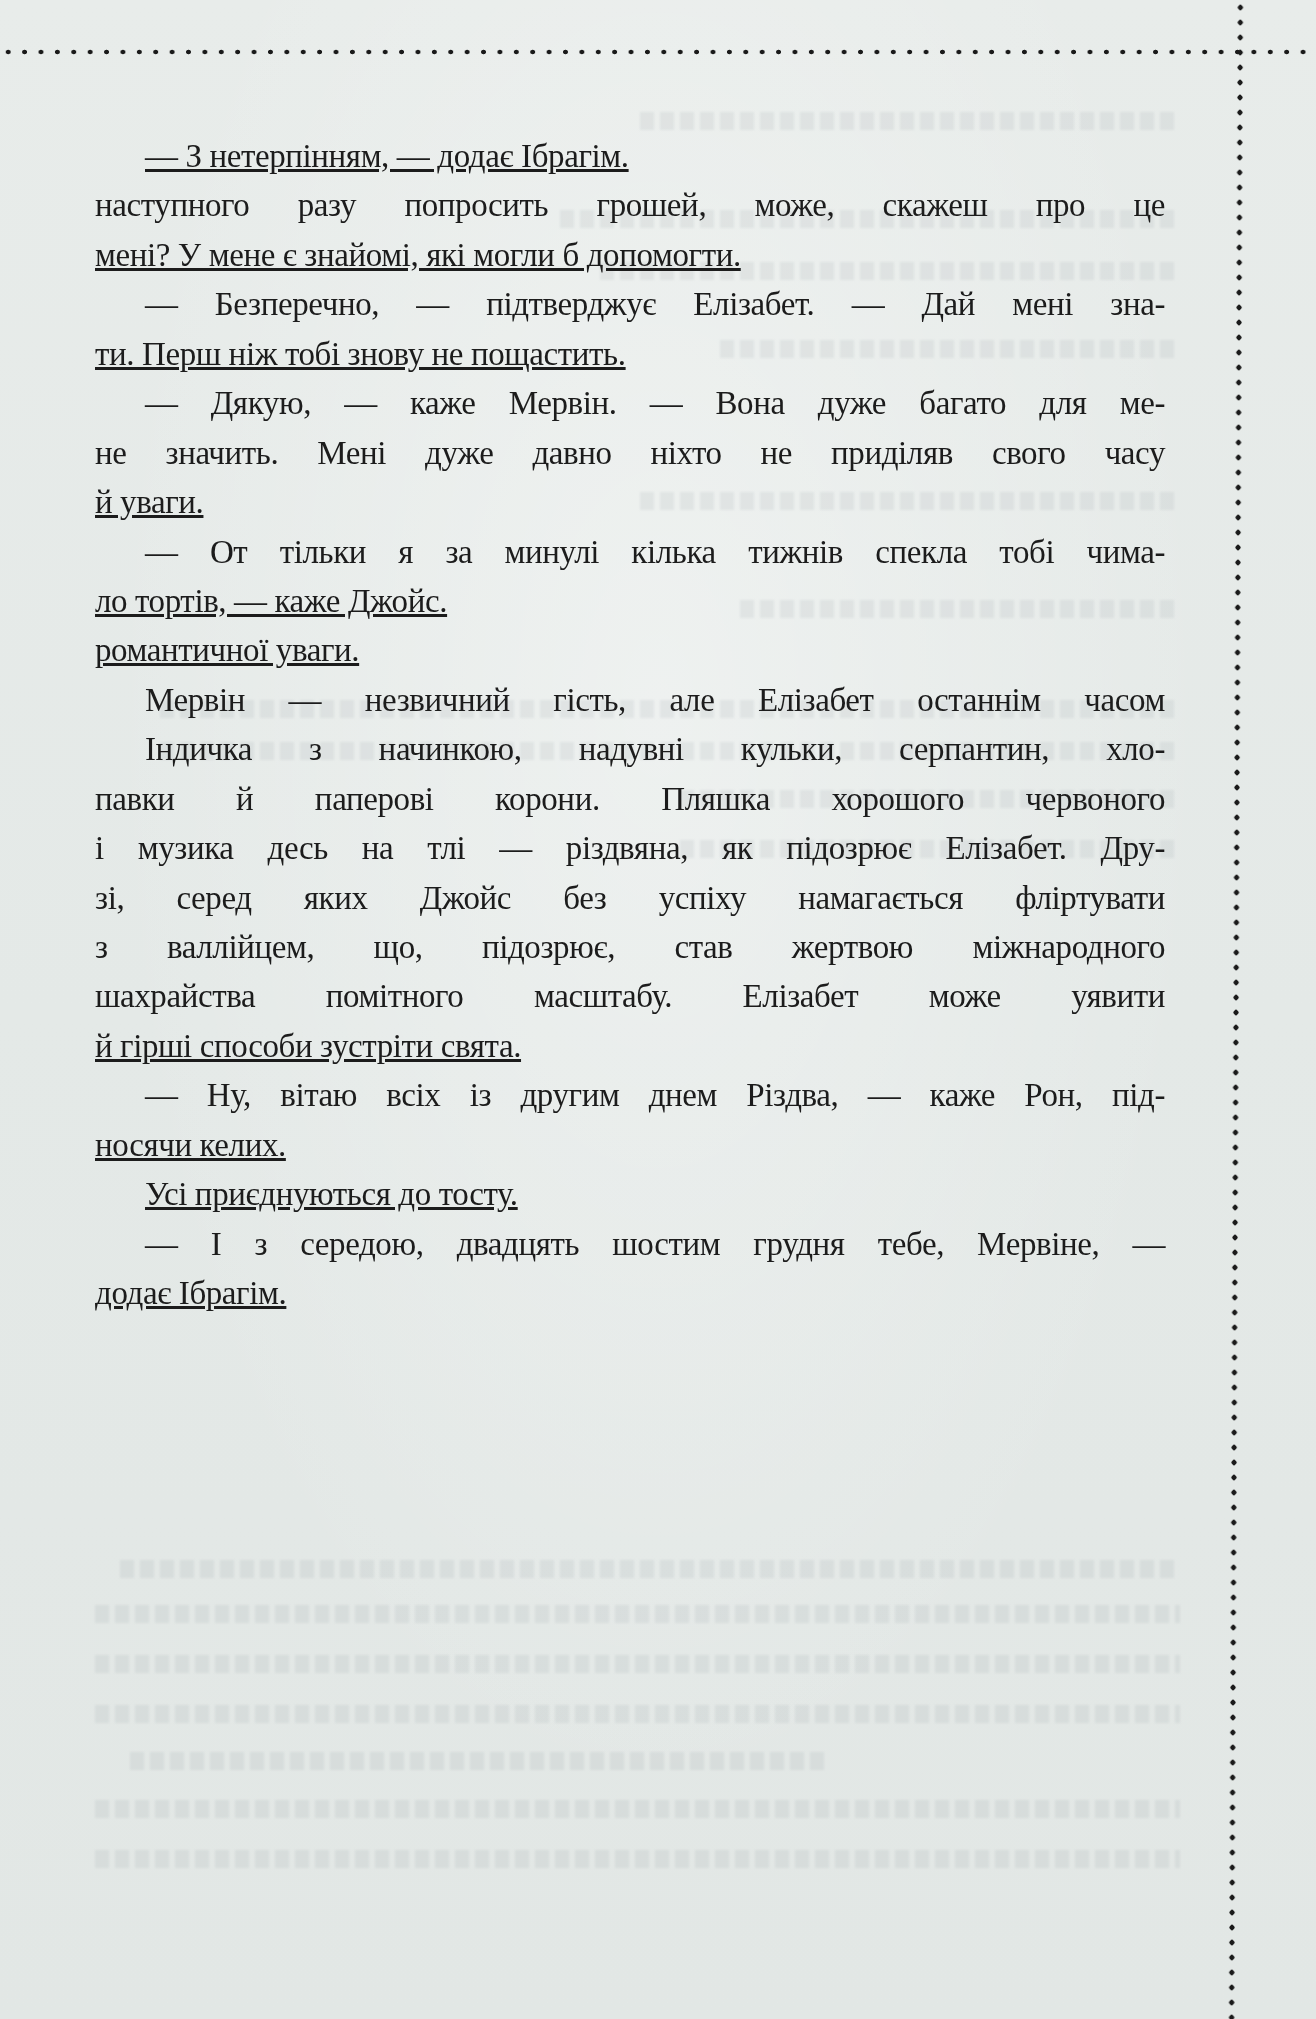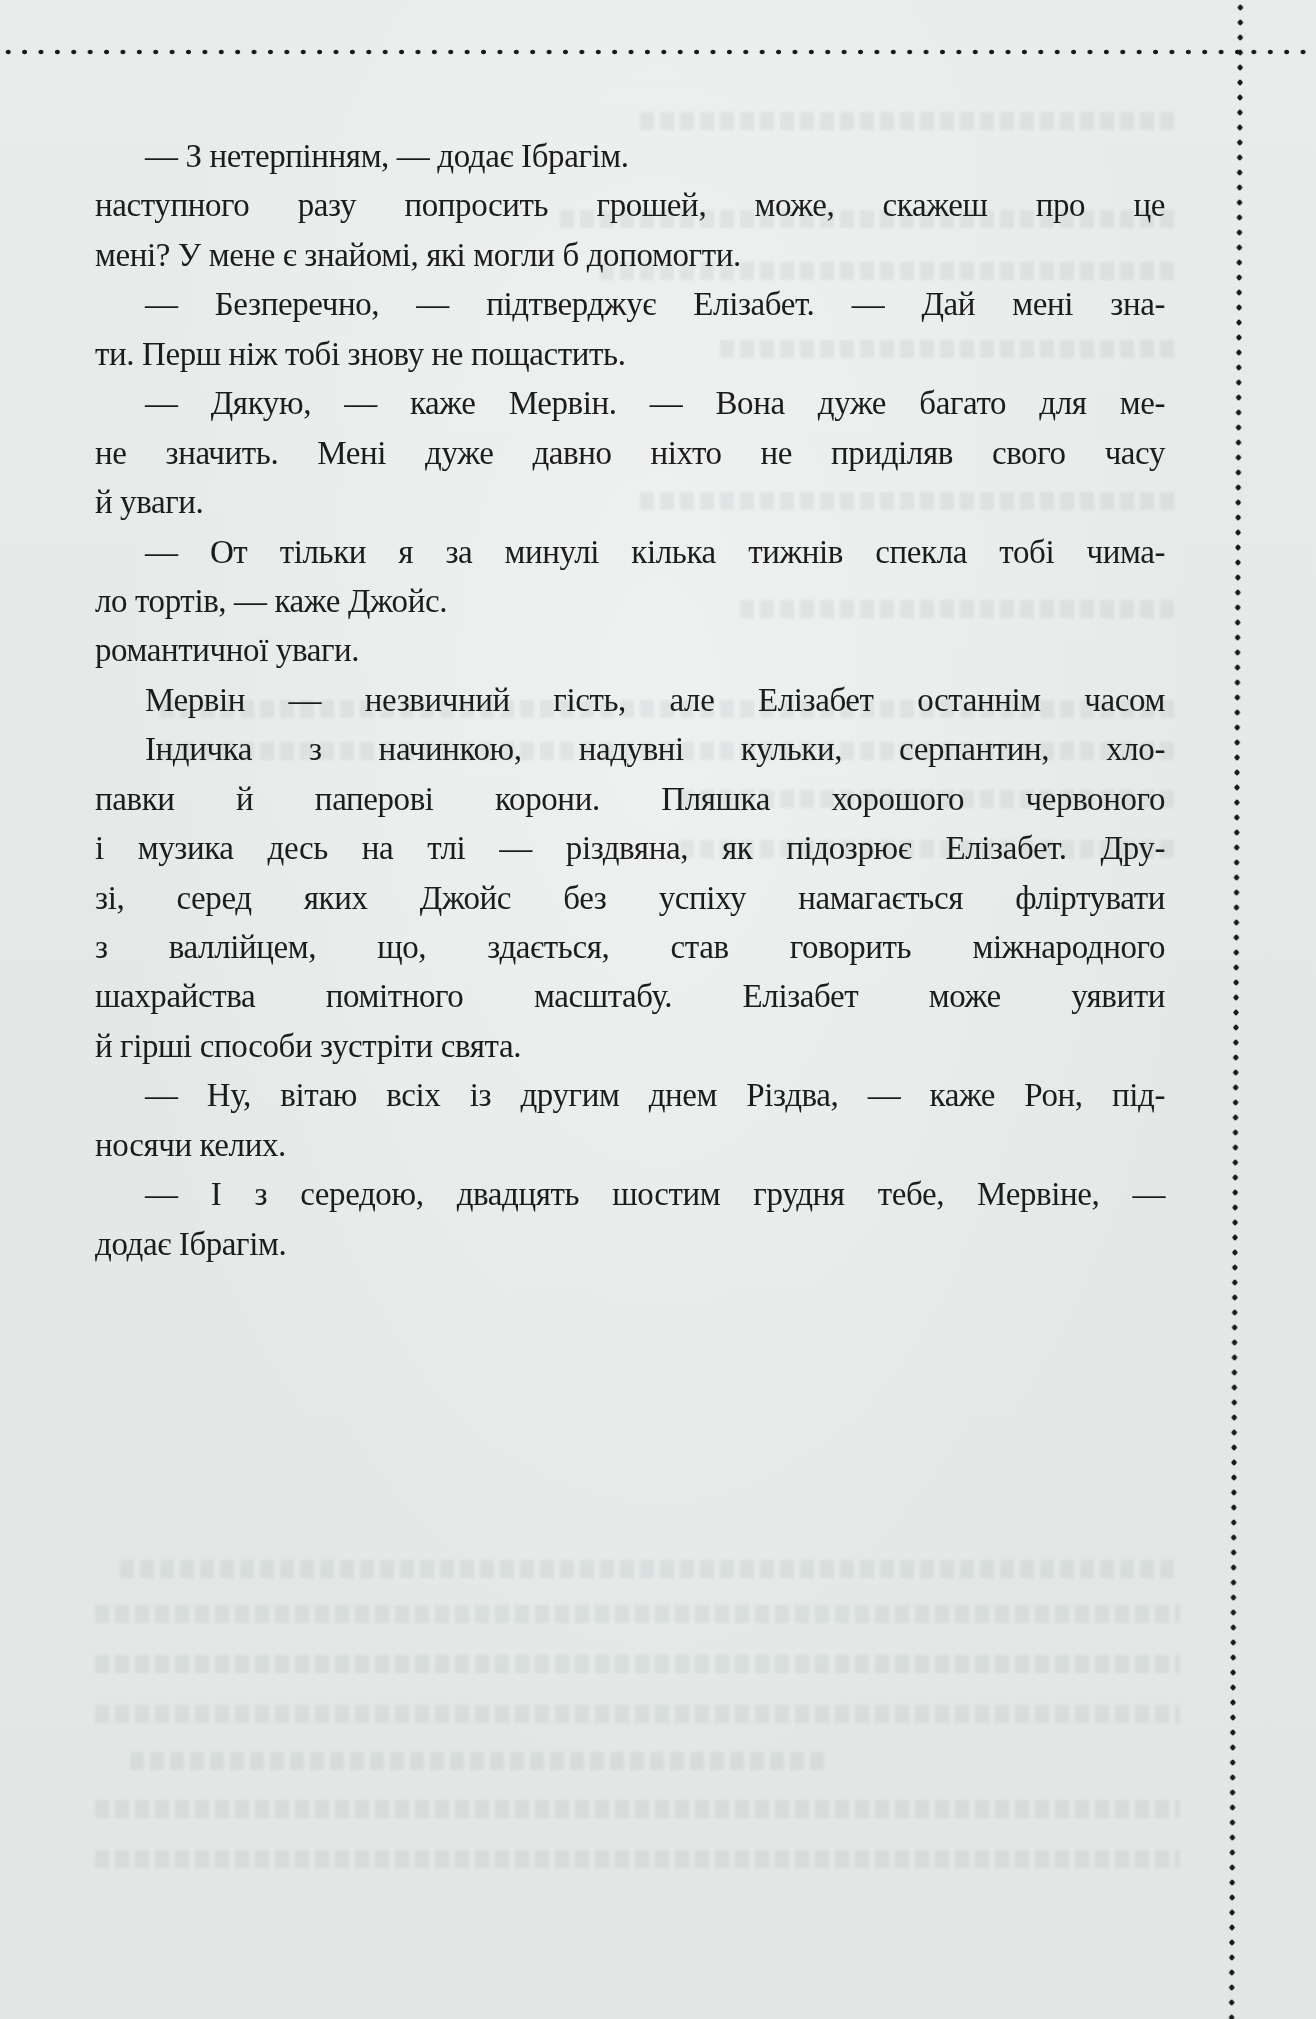--- a/index.html
+++ b/index.html
@@ -67,20 +67,21 @@
     height: 49.45px;
     line-height: 49.45px;
     font-size: 33px;
     white-space: nowrap;
     letter-spacing: -0.4px;
     text-align: justify;
     text-align-last: justify;
   }
   .line.last {
     text-align-last: left;
+    text-decoration: underline;
   }
   .line.indent {
     padding-left: 50px;
   }
 </style>
 </head>
 <body>
 
 <div class="page">
   <div class="perf-h"></div>
@@ -124,24 +125,25 @@
 
     <div class="line last">романтичної уваги.</div>
 
 
     <div class="line indent">Мервін — незвичний гість, але Елізабет останнім часом</div>
 
     <div class="line indent">Індичка з начинкою, надувні кульки, серпантин, хло-</div>
     <div class="line">павки й паперові корони. Пляшка хорошого червоного</div>
     <div class="line">і музика десь на тлі — різдвяна, як підозрює Елізабет. Дру-</div>
     <div class="line">зі, серед яких Джойс без успіху намагається фліртувати</div>
-    <div class="line">з валлійцем, що, здається, став говорить міжнародного</div>
+    <div class="line">з валлійцем, що, підозрює, став жертвою міжнародного</div>
     <div class="line">шахрайства помітного масштабу. Елізабет може уявити</div>
     <div class="line last">й гірші способи зустріти свята.</div>
 
     <div class="line indent">— Ну, вітаю всіх із другим днем Різдва, — каже Рон, під-</div>
     <div class="line last">носячи келих.</div>
 
+    <div class="line indent last">Усі приєднуються до тосту.</div>
 
     <div class="line indent">— І з середою, двадцять шостим грудня тебе, Мервіне, —</div>
     <div class="line last">додає Ібрагім.</div>
   </div>
 </div>
 
 </body></html>

